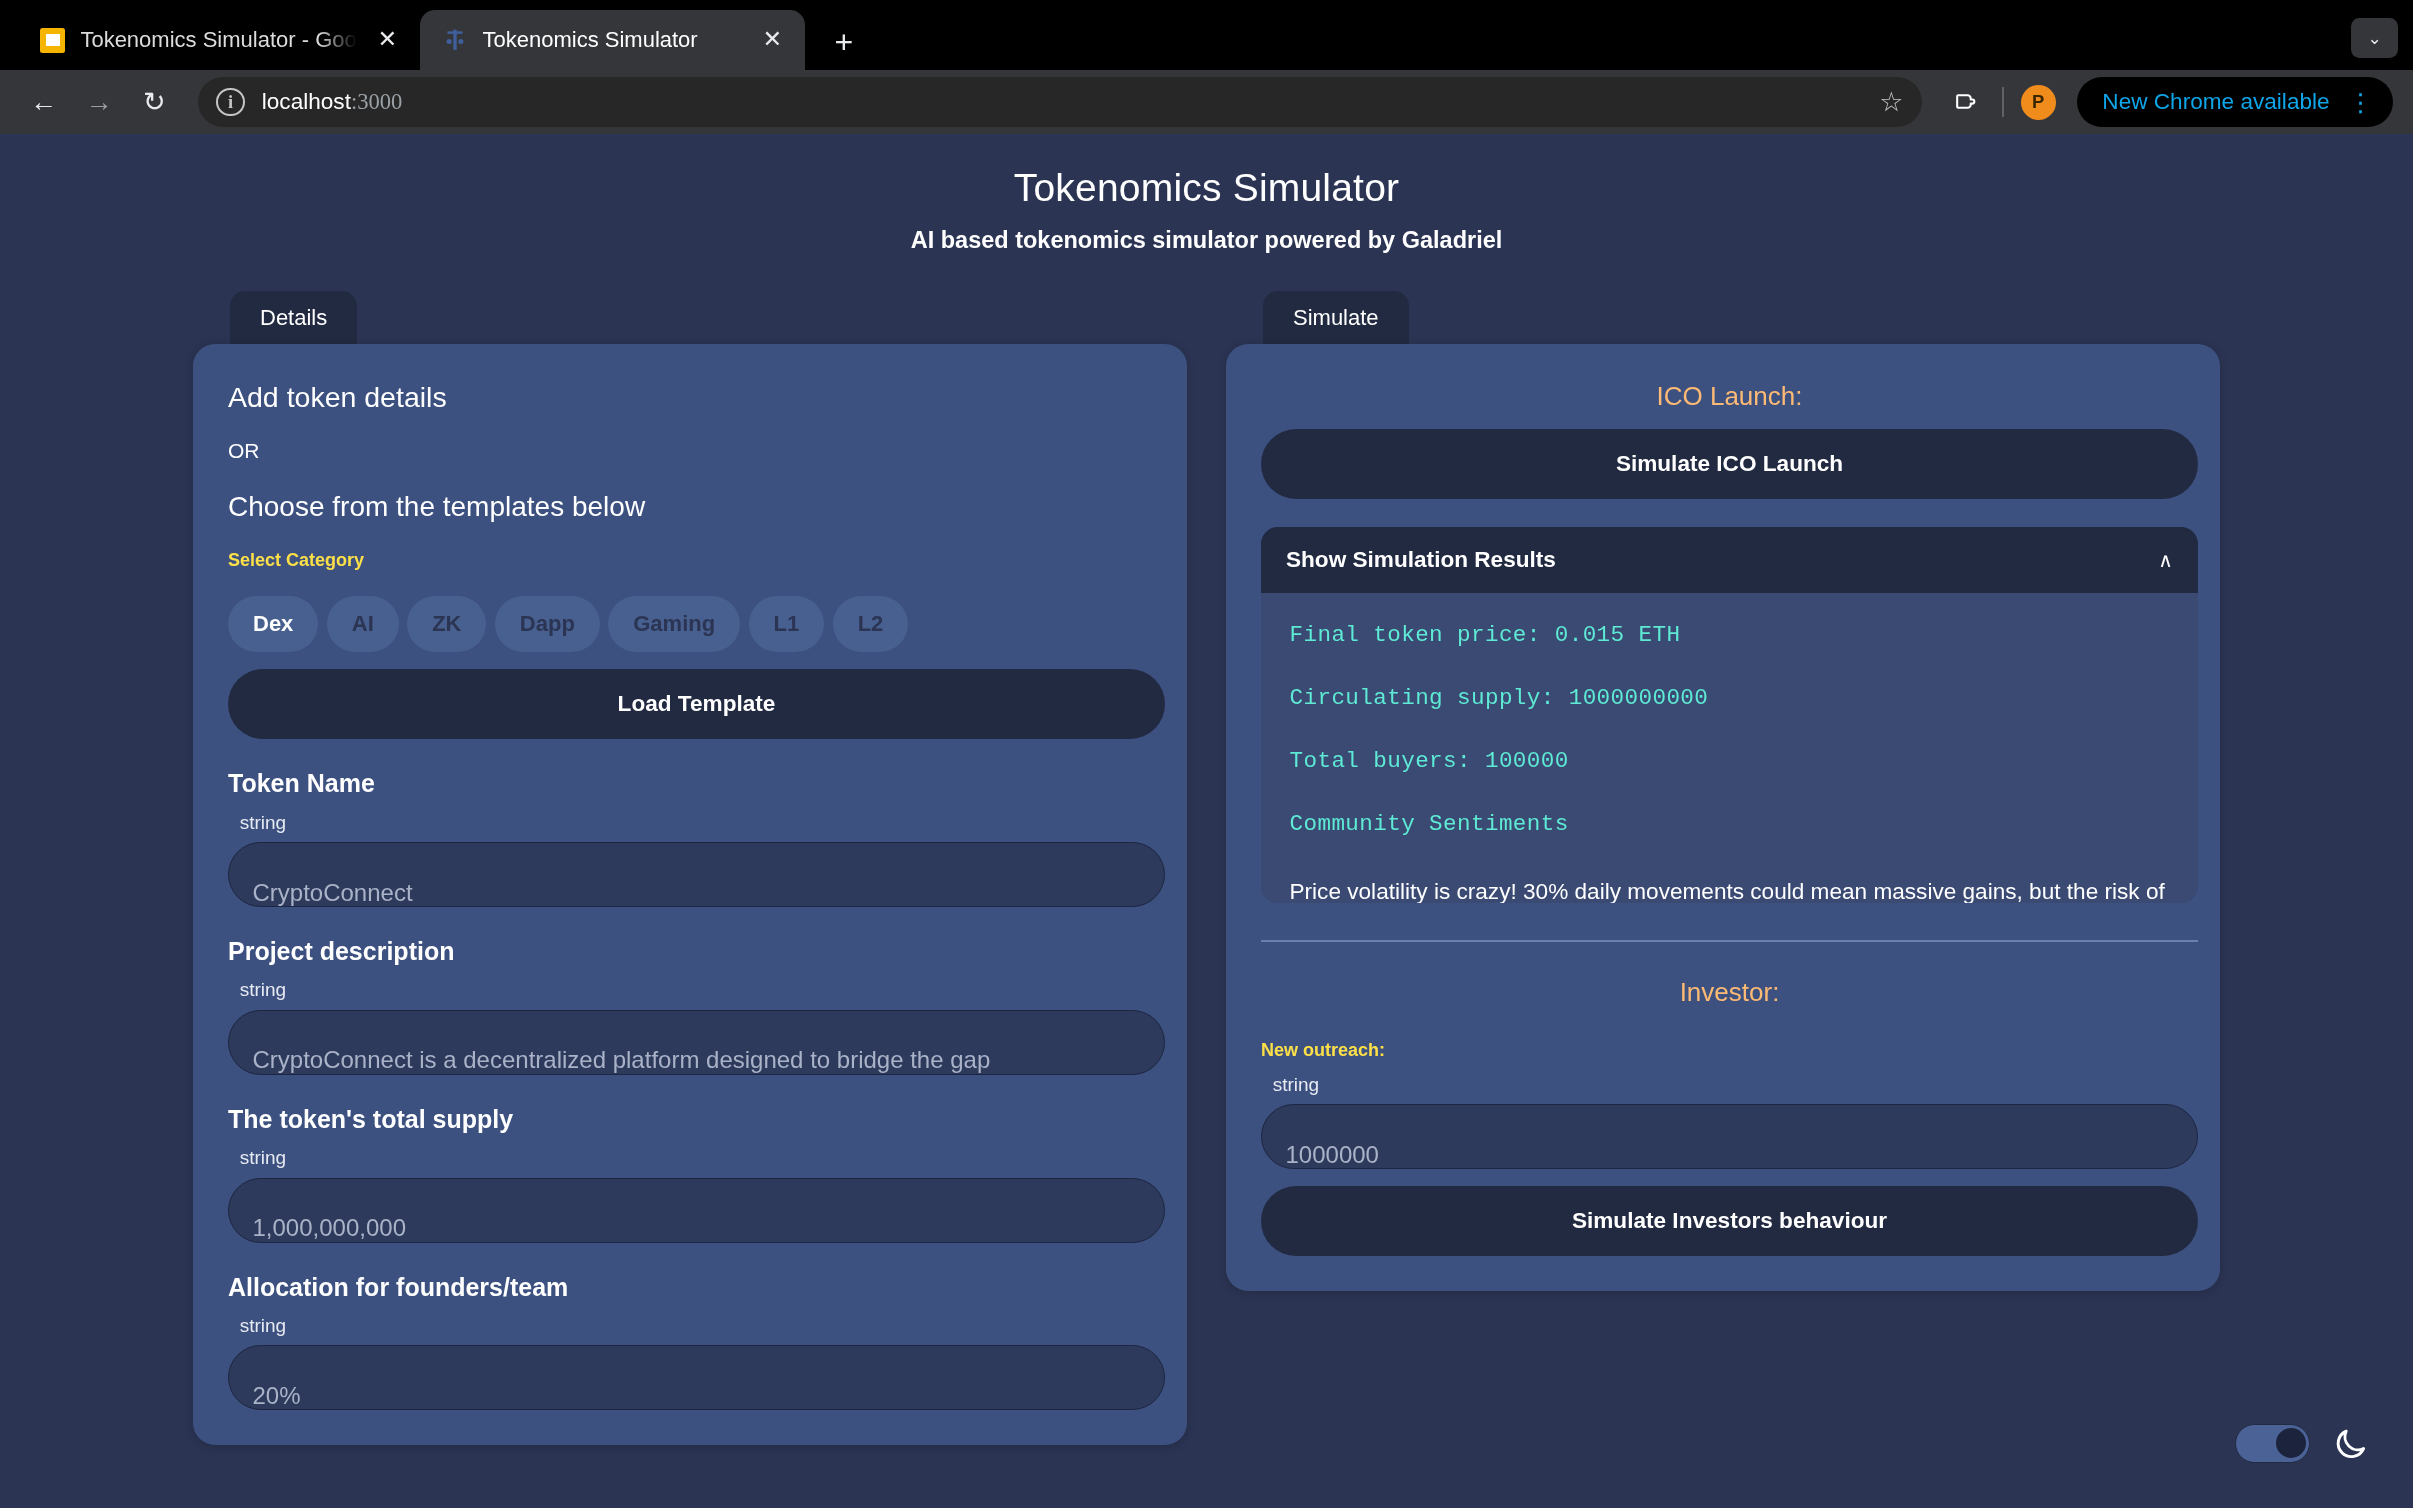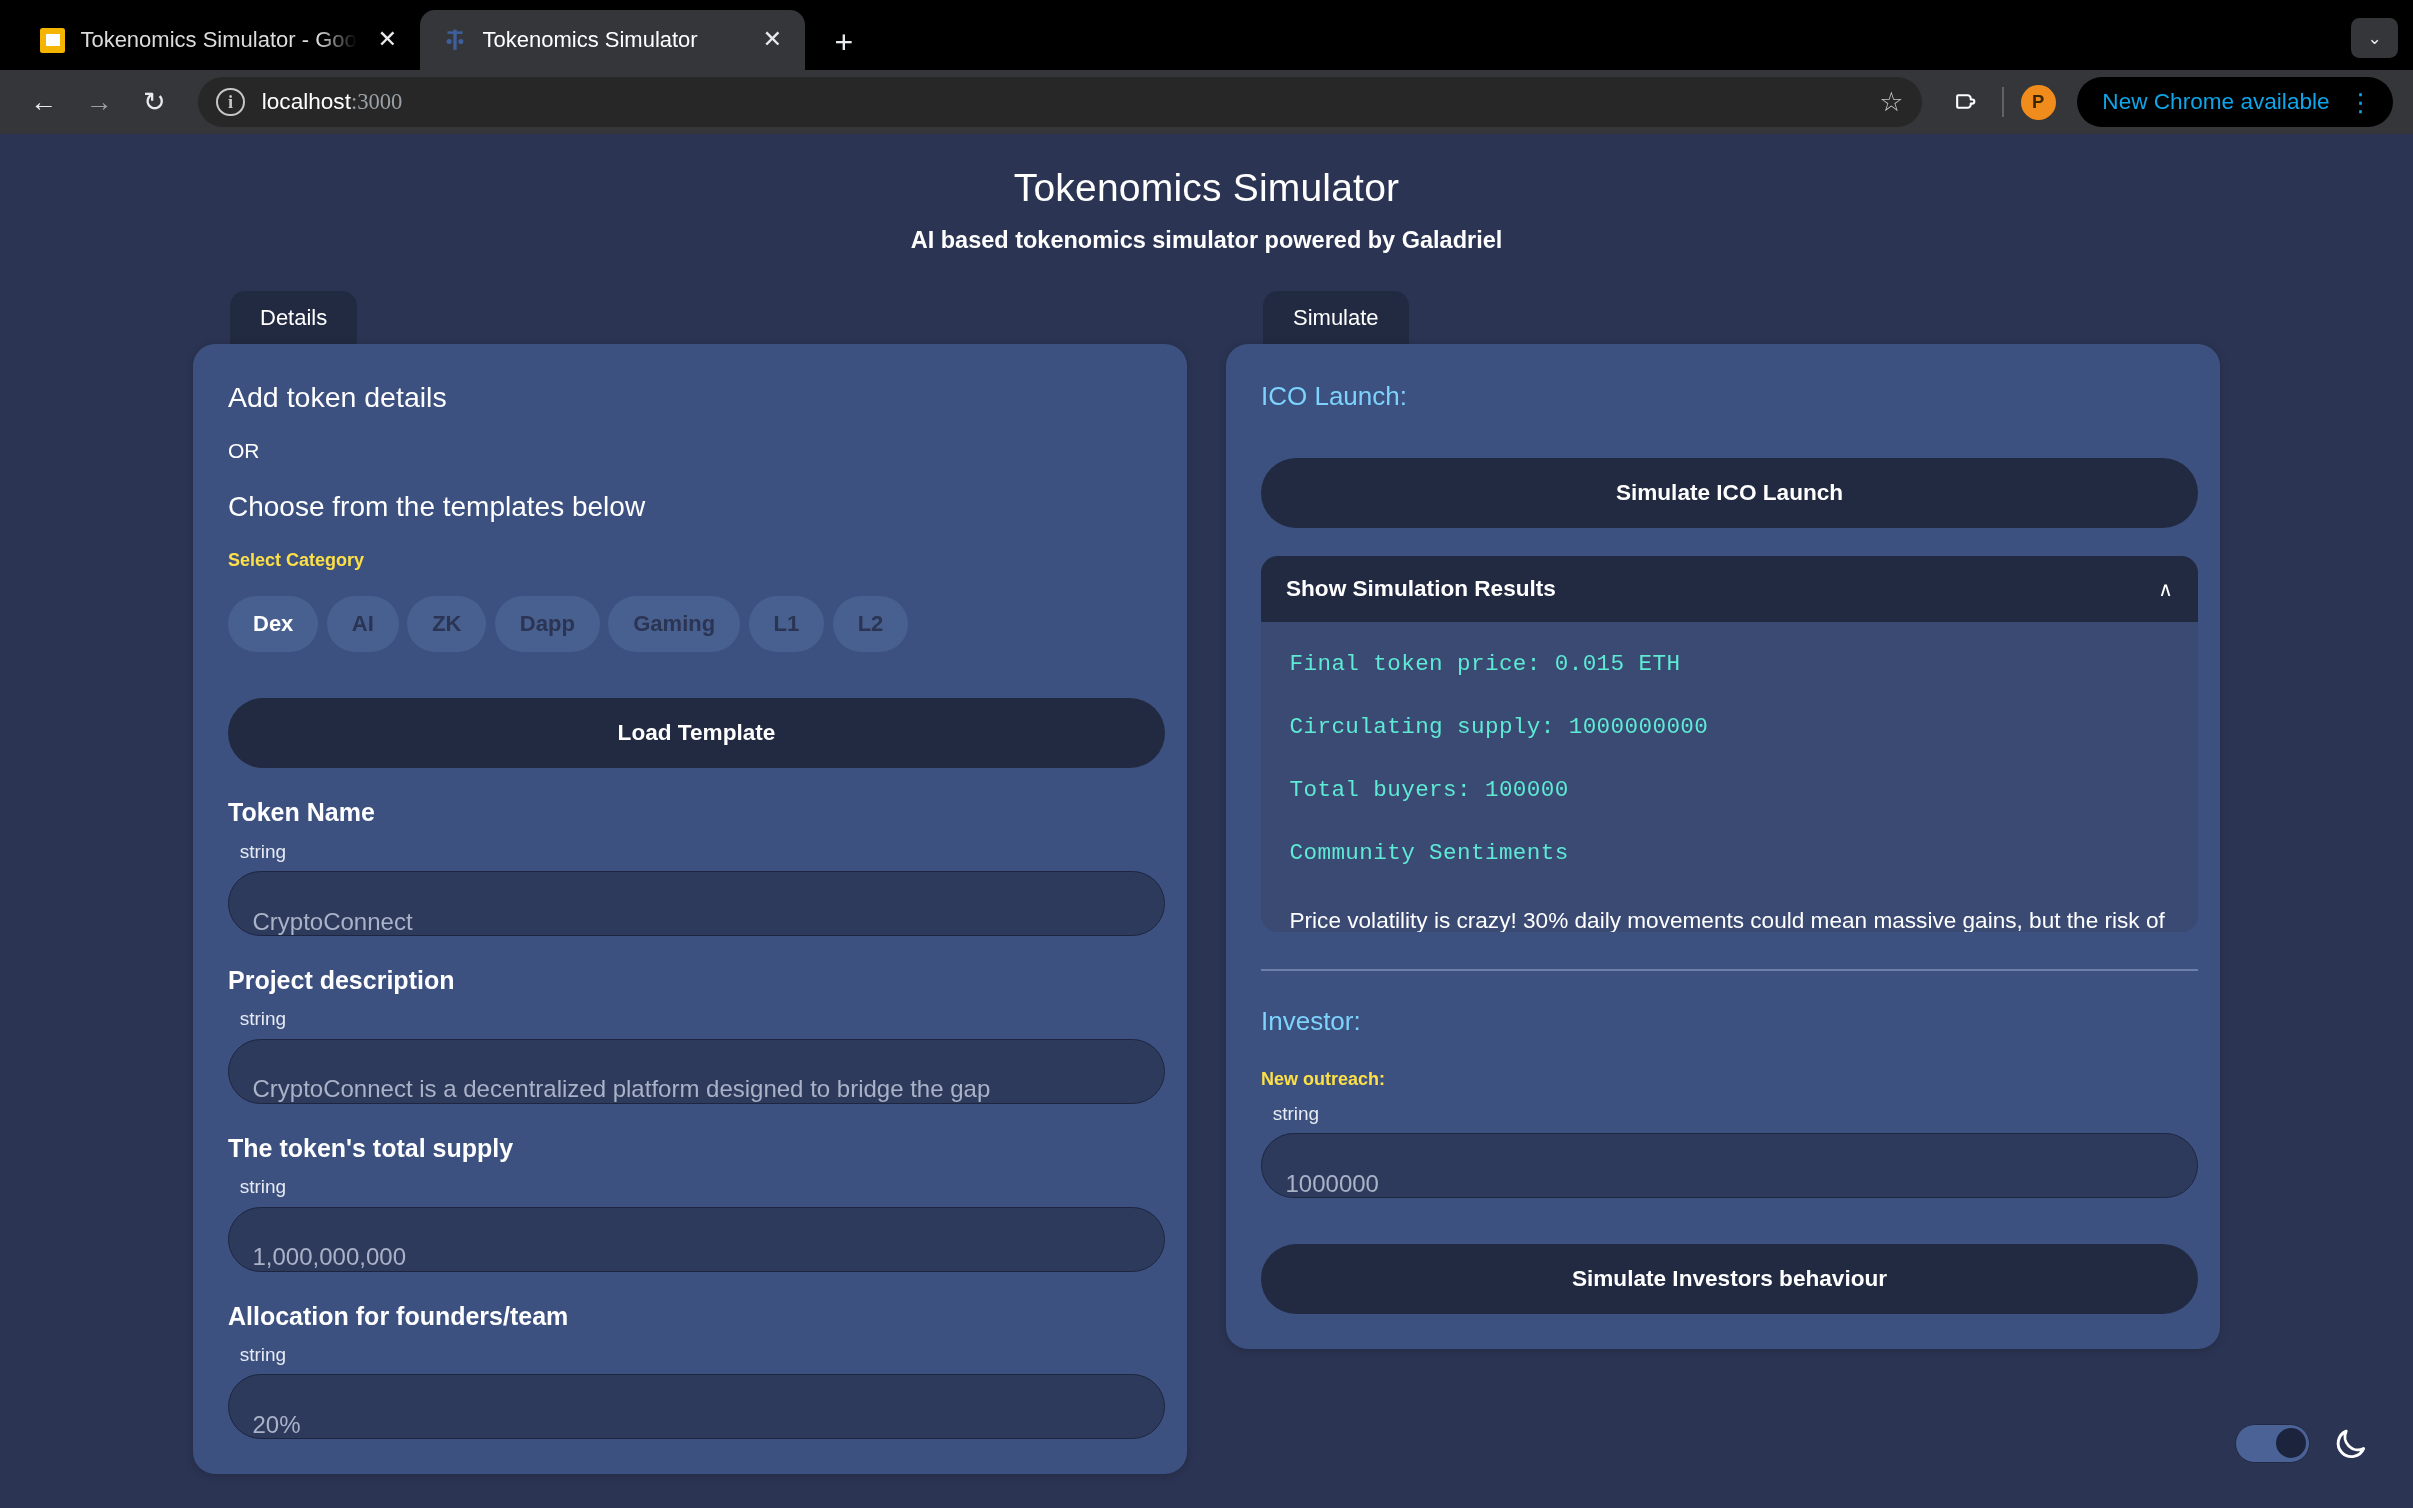--- a/index.html
+++ b/index.html
@@ -124,36 +124,36 @@
     background: #48608f; border-radius: 837px;
     padding: 15px 25px; font-size: 22px; font-weight: bold;
     color: #2b3453; white-space: nowrap;
   }
   .pill.active { color: #ffffff; }
 
   .btn-dark {
     display: block; width: 100%; background: #222a42;
     border: none; border-radius: 837px; color: #ffffff;
     font-size: 22.6px; font-weight: bold; padding: 22px 0;
-    margin-top: 46px; text-align: center; font-family: inherit;
+    margin-top: 17px; text-align: center; font-family: inherit;
   }
 
   .field-label { font-size: 25px; font-weight: bold; color: #ffffff; margin-top: 30px; }
   .field-type { font-size: 19px; color: #e7eaf2; margin-top: 13.4px; margin-left: 11.7px; }
   .input {
     width: 100%; height: 65px; background: #2e3a5c;
     border: 1.3px solid #1d2540; border-radius: 837px;
     color: #a9b2c7; font-size: 24px; padding: 0 23.5px;
     margin-top: 8.4px; font-family: inherit; display: flex; align-items: center;
     overflow: hidden; white-space: nowrap;
   }
   .input span { display:block; overflow:hidden; text-overflow: clip; white-space: nowrap; margin-top: 36px; }
 
   
-  .label-colon { font-size: 26px; color: #7dd3fc; }
+  .label-colon { font-size: 26px; color: #fdba74; text-align: center; }
   .accordion { margin-top: 28.5px; border-radius: 17px; overflow: hidden; background: #3a4a73; }
   .acc-head {
     background: #222a42; display: flex; align-items: center;
     justify-content: space-between; padding: 20px 25px;
   }
   .acc-title { font-size: 22.6px; font-weight: bold; color: #ffffff; }
   .chev { color: #ffffff; font-size: 20px; line-height: 1; }
   .acc-body {
     background: #3a4a73; padding: 28.5px 28.5px 0 28.5px;
     height: 310px; overflow: hidden;

